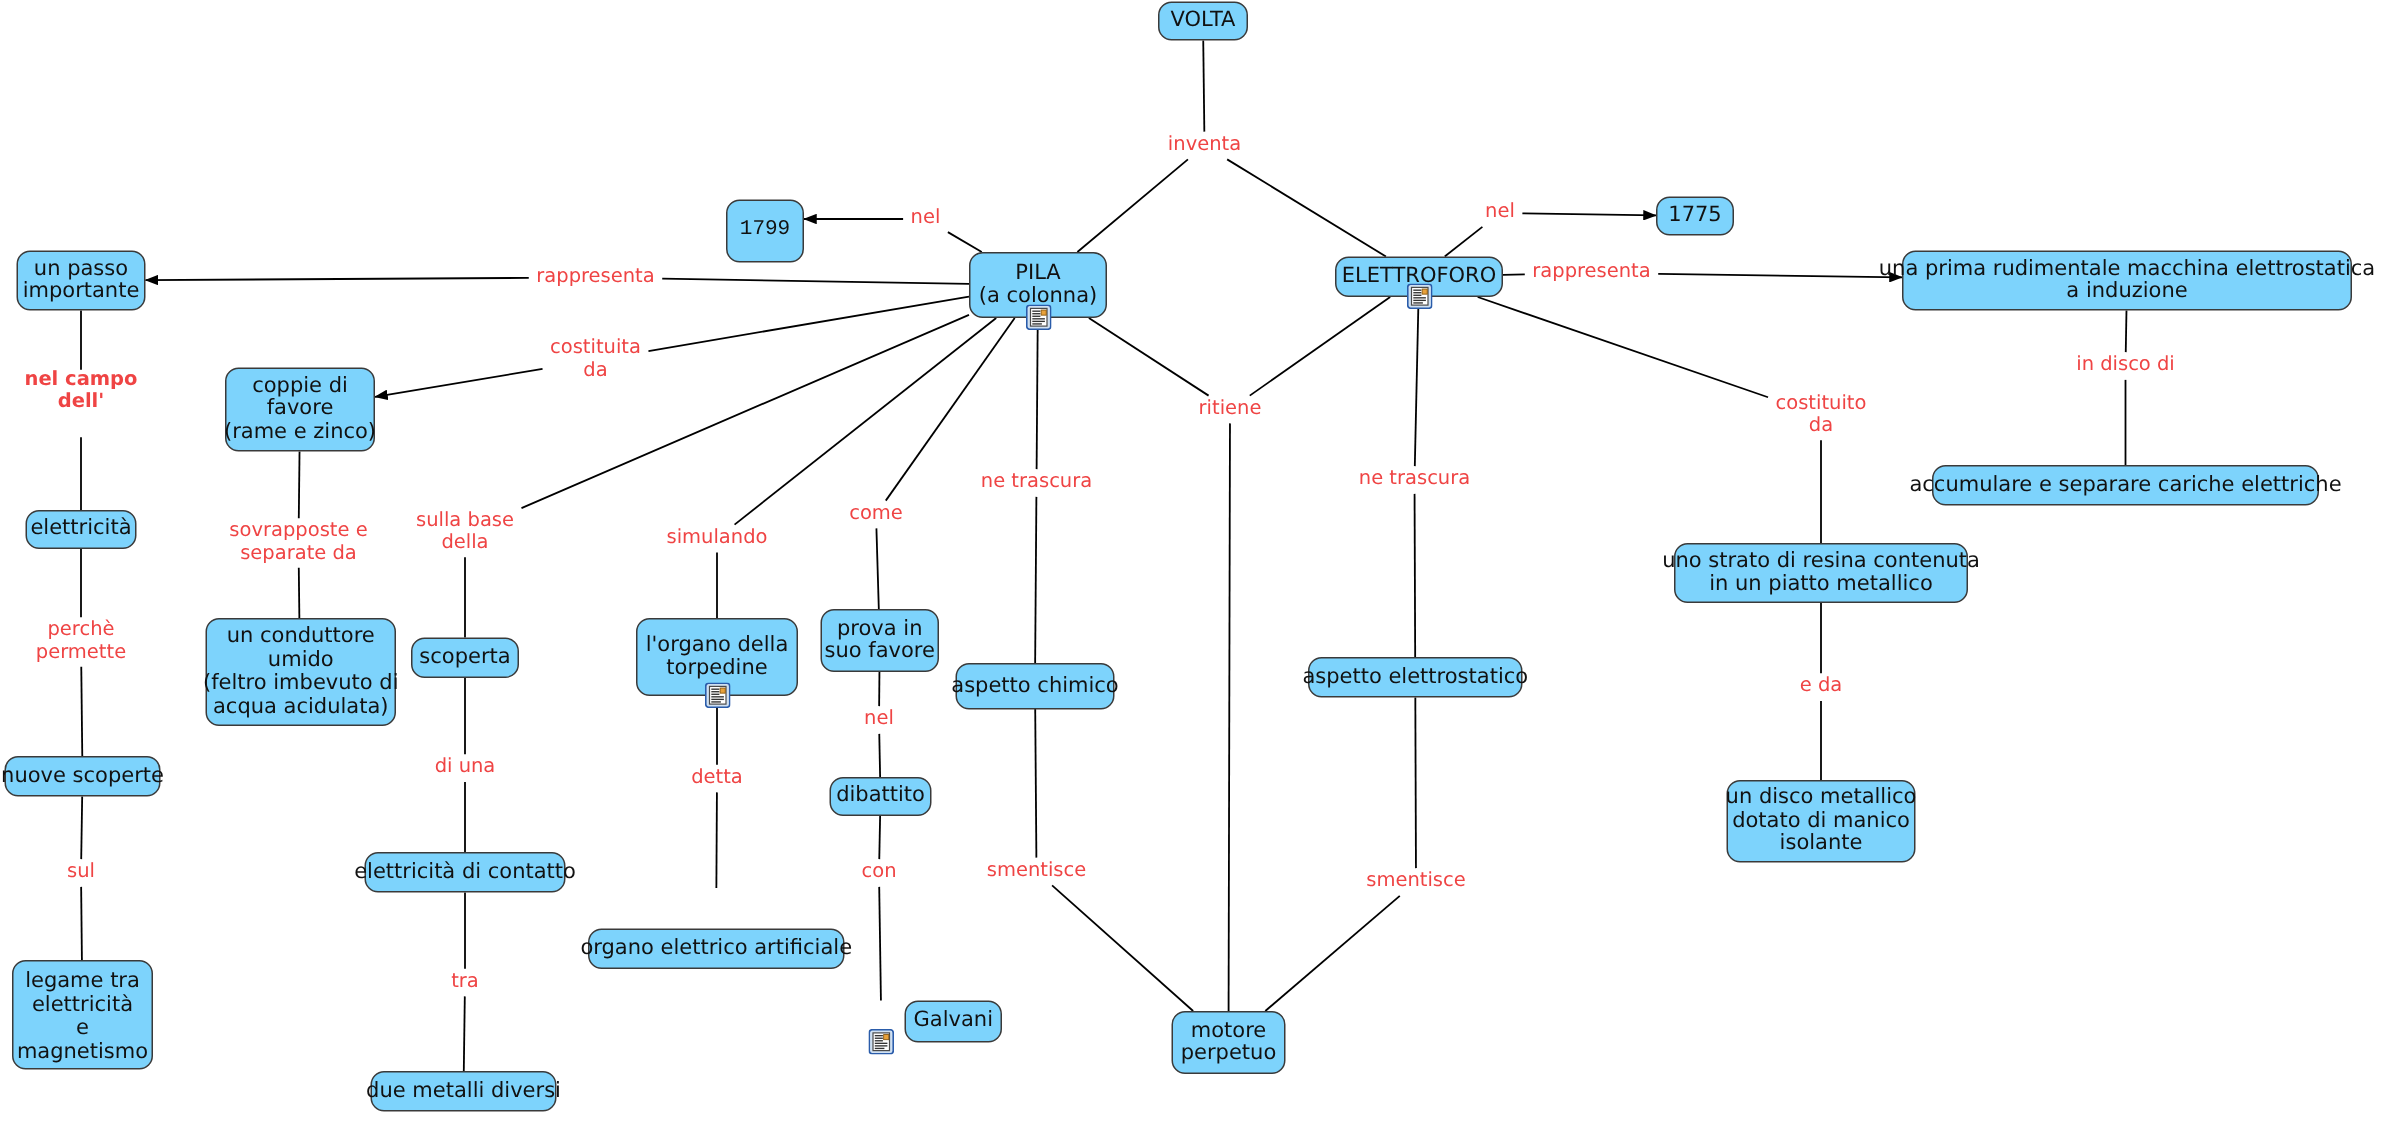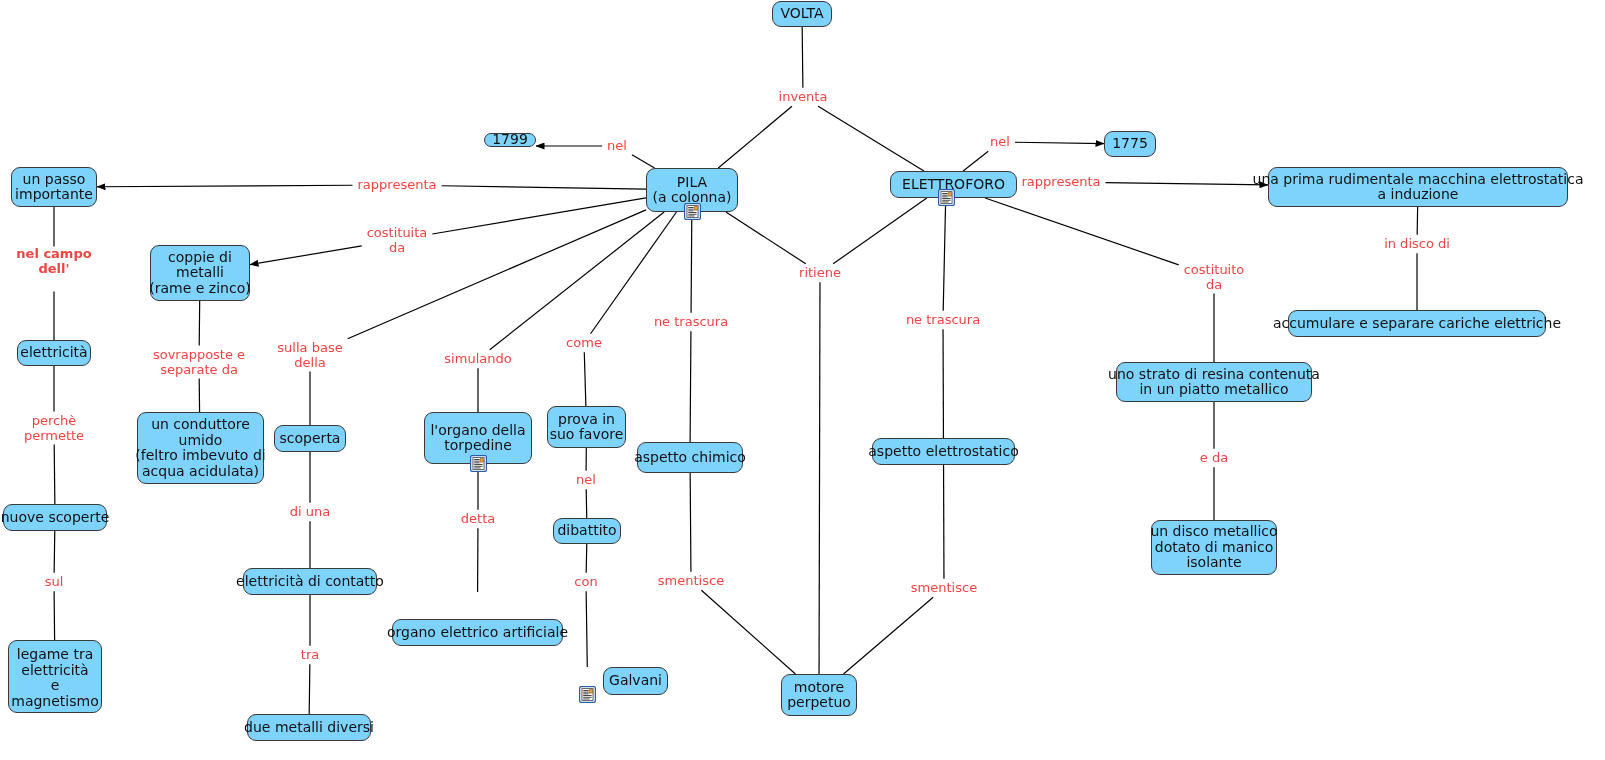--- a/index.html
+++ b/index.html
@@ -125,57 +125,57 @@
         <line x1="943.55" y1="465.00" x2="943.97" y2="578.75"></line>
         <line x1="933.19" y1="597.25" x2="843.53" y2="674.00"></line>
         <line x1="586.75" y1="544.00" x2="586.18" y2="572.75"></line>
         <line x1="586.14" y1="591.25" x2="587.29" y2="667.00"></line>
         <line x1="310.00" y1="595.00" x2="310.00" y2="645.75"></line>
         <line x1="309.87" y1="664.25" x2="309.19" y2="714.00"></line>
       </g>
   </svg>
   <div id="nodes-layer">
       <div class="node" style="left: 772px; top: 1px; width: 60px; height: 26px;"><span>VOLTA</span></div>
-      <div class="node" style="left: 484px; top: 133px; width: 52px; height: 14px;"><span>1799</span></div>
+      <div class="node" style="left: 484px; top: 133px; width: 52px; height: 42px; font-family: Liberation Mono, monospace;"><span>1799</span></div>
       <div class="node" style="left: 1104px; top: 131px; width: 52px; height: 26px;"><span>1775</span></div>
       <div class="node" style="left: 646px; top: 168px; width: 92px; height: 44px;"><span>PILA
 (a colonna)</span></div>
       <div class="doc-icon" style="left: 683.5px; top: 203px;">
         <svg viewBox="0 0 17 17" width="17" height="17">
           <rect x="0.5" y="0.5" width="16" height="16" rx="2" fill="#cfe0f2" stroke="#2a5caa" stroke-width="1.1"></rect>
           <rect x="3" y="2.6" width="11" height="11.8" fill="#ffffff" stroke="#4a4a4a" stroke-width="0.8"></rect>
           <rect x="4.2" y="4" width="5.4" height="0.9" fill="#333"></rect>
           <rect x="4.2" y="5.7" width="5.4" height="0.9" fill="#333"></rect>
           <rect x="4.2" y="7.4" width="5.4" height="0.9" fill="#333"></rect>
           <rect x="4.2" y="9.1" width="8.4" height="0.9" fill="#333"></rect>
           <rect x="4.2" y="10.8" width="8.4" height="0.9" fill="#333"></rect>
           <rect x="4.2" y="12.5" width="6.4" height="0.9" fill="#333"></rect>
           <rect x="10.1" y="3.7" width="3.4" height="3.4" fill="#e8a13a" stroke="#8a5a12" stroke-width="0.6"></rect>
         </svg>
       </div>
-      <div class="node" style="left: 890px; top: 171px; width: 127px; height: 27px;"><span>ELETTROFORO</span></div>
+      <div class="node" style="left: 890px; top: 171px; width: 112px; height: 27px;"><span>ELETTROFORO</span></div>
       <div class="doc-icon" style="left: 937.5px; top: 189px;">
         <svg viewBox="0 0 17 17" width="17" height="17">
           <rect x="0.5" y="0.5" width="16" height="16" rx="2" fill="#cfe0f2" stroke="#2a5caa" stroke-width="1.1"></rect>
           <rect x="3" y="2.6" width="11" height="11.8" fill="#ffffff" stroke="#4a4a4a" stroke-width="0.8"></rect>
           <rect x="4.2" y="4" width="5.4" height="0.9" fill="#333"></rect>
           <rect x="4.2" y="5.7" width="5.4" height="0.9" fill="#333"></rect>
           <rect x="4.2" y="7.4" width="5.4" height="0.9" fill="#333"></rect>
           <rect x="4.2" y="9.1" width="8.4" height="0.9" fill="#333"></rect>
           <rect x="4.2" y="10.8" width="8.4" height="0.9" fill="#333"></rect>
           <rect x="4.2" y="12.5" width="6.4" height="0.9" fill="#333"></rect>
           <rect x="10.1" y="3.7" width="3.4" height="3.4" fill="#e8a13a" stroke="#8a5a12" stroke-width="0.6"></rect>
         </svg>
       </div>
       <div class="node" style="left: 11px; top: 167px; width: 86px; height: 40px;"><span>un passo
 importante</span></div>
       <div class="node" style="left: 1268px; top: 167px; width: 300px; height: 40px;"><span>una prima rudimentale macchina elettrostatica
 a induzione</span></div>
       <div class="node" style="left: 150px; top: 245px; width: 100px; height: 56px;"><span>coppie di
-metalli
+favore
 (rame e zinco)</span></div>
       <div class="node" style="left: 17px; top: 340px; width: 74px; height: 26px;"><span>elettricità</span></div>
       <div class="node" style="left: 1116px; top: 362px; width: 196px; height: 40px;"><span>uno strato di resina contenuta
 in un piatto metallico</span></div>
       <div class="node" style="left: 1288px; top: 310px; width: 258px; height: 27px;"><span>accumulare e separare cariche elettriche</span></div>
       <div class="node" style="left: 137px; top: 412px; width: 127px; height: 72px;"><span>un conduttore
 umido
 (feltro imbevuto di
 acqua acidulata)</span></div>
       <div class="node" style="left: 274px; top: 425px; width: 72px; height: 27px;"><span>scoperta</span></div>

